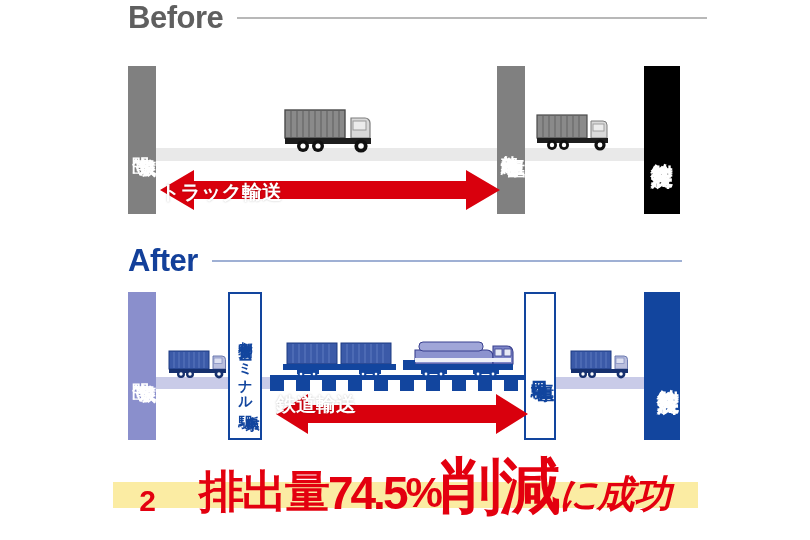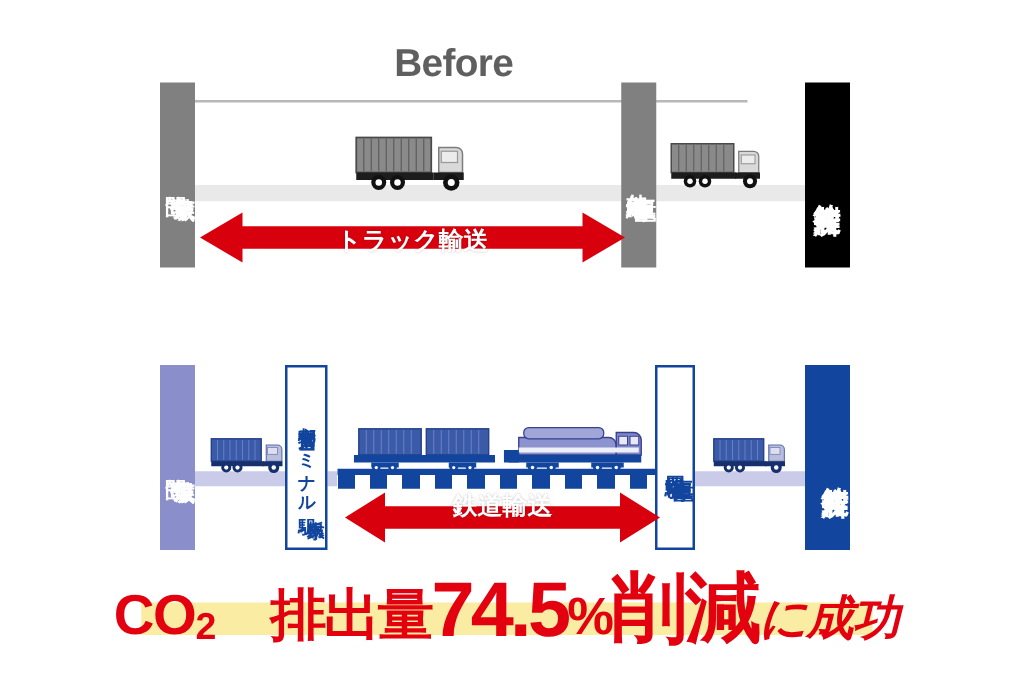--- a/index.html
+++ b/index.html
@@ -13,21 +13,21 @@
   }
   .stage{position:absolute;left:0;top:0;width:810px;height:540px;}
 
   
   .sec-head{position:absolute;display:flex;align-items:center;gap:14px;}
   .sec-title{
     font-size:31px;font-weight:bold;letter-spacing:-0.5px;line-height:1;
     white-space:nowrap;
   }
   .sec-rule{height:2px;width:470px;}
-  #before-head{left:128px;top:35px;flex-direction:column;}
+  #before-head{left:128px;top:2px;}
   #before-head .sec-title{color:#5f5f5f;}
   #before-head .sec-rule{background:#b8b8b8;}
   #after-head{left:128px;top:245px;}
   #after-head .sec-title{color:#13409a;}
   #after-head .sec-rule{background:#9fb0d4;}
 
   
   .vbox{
     position:absolute;
     display:flex;flex-direction:row-reverse;justify-content:center;
@@ -60,21 +60,21 @@
   .road-peri{background:#c9cbe8;}
   .rail-bed{position:absolute;z-index:2;background:#ffffff;
     background-image:repeating-linear-gradient(to right,#12459e 0 14px,#ffffff 14px 26px);}
   .rail-top{position:absolute;z-index:3;background:#12459e;}
 
   
   .arrow{position:absolute;z-index:8;}
   .arrow svg{display:block;}
   .arrow-label{
     position:absolute;z-index:9;color:#ffffff;font-weight:bold;
-    white-space:nowrap;text-align:center;
+    white-space:nowrap;
     text-shadow:0 0 2px rgba(0,0,0,.25);
   }
 
   
   .veh{position:absolute;z-index:5;}
   .veh svg{display:block;}
 
   
   #headline{
     position:absolute;left:0;top:452px;width:810px;height:70px;
@@ -86,21 +86,21 @@
     background:#fbeca3;z-index:-1;
   }
   .hl-text{
     position:relative;color:#e3000f;font-weight:bold;white-space:nowrap;
     display:flex;align-items:baseline;
     letter-spacing:-1px;
   }
   .hl-co2{font-size:45px;letter-spacing:-1px;}
   .hl-sub{font-size:30px;position:relative;top:4px;letter-spacing:-1px;}
   .hl-jp1{font-size:45px;letter-spacing:-2px;margin-left:44px;}
-  .hl-num{font-size:62px;letter-spacing:-3px;position:relative;top:2px;}
+  .hl-num{font-size:46px;letter-spacing:-3px;position:relative;top:2px;}
   .hl-pct{font-size:42px;letter-spacing:-2px;}
   .hl-jp2{font-size:61px;letter-spacing:-2px;}
   .hl-jp3{font-size:38px;letter-spacing:-1px;font-style:italic;}
 </style>
 </head>
 <body>
 
 <div class="stage">
 
   <div class="sec-head" id="before-head">
@@ -182,20 +182,24 @@
       <div class="col gap">外部中継地</div>
     </div>
   </div>
 
   <div class="vbox black-box" style="left:644px;top:66px;width:36px;height:148px;font-size:22px;justify-content:center;align-items:center;">
     <div class="vbox-inner" style="padding-top:14px;justify-content:center;">
       <div class="col">鈴鹿製作所</div>
     </div>
   </div>
 
+  <div class="sec-head" id="after-head">
+    <div class="sec-title">After</div>
+    <div class="sec-rule"></div>
+  </div>
 
   <div class="road road-peri" style="left:140px;top:377px;width:130px;height:12px;"></div>
   <div class="road road-peri" style="left:540px;top:377px;width:125px;height:12px;"></div>
 
   <div class="rail-top" style="left:270px;top:375px;width:272px;height:5px;"></div>
   <div class="rail-bed" style="left:270px;top:380px;width:272px;height:11px;"></div>
 
   <div class="veh" style="left:168px;top:348px;">
     <svg width="66" height="34" viewBox="0 0 66 34" aria-hidden="true">
       <rect x="1" y="3" width="40" height="18" fill="#3b5aa8" stroke="#1d3a82" stroke-width="1"></rect>
@@ -337,21 +341,20 @@
 
   <div class="vbox navy-box" style="left:644px;top:292px;width:36px;height:148px;font-size:22px;">
     <div class="vbox-inner" style="padding-top:14px;justify-content:center;">
       <div class="col">鈴鹿製作所</div>
     </div>
   </div>
 
   <div id="headline">
     <div class="hl-hi"></div>
     <div class="hl-text">
-      <span class="hl-co2">CO</span>
       <span class="hl-sub">2</span>
       <span class="hl-jp1">排出量</span>
       <span class="hl-num">74.5</span>
       <span class="hl-pct">%</span>
       <span class="hl-jp2">削減</span>
       <span class="hl-jp3">に成功</span>
     </div>
   </div>
 
 </div>

